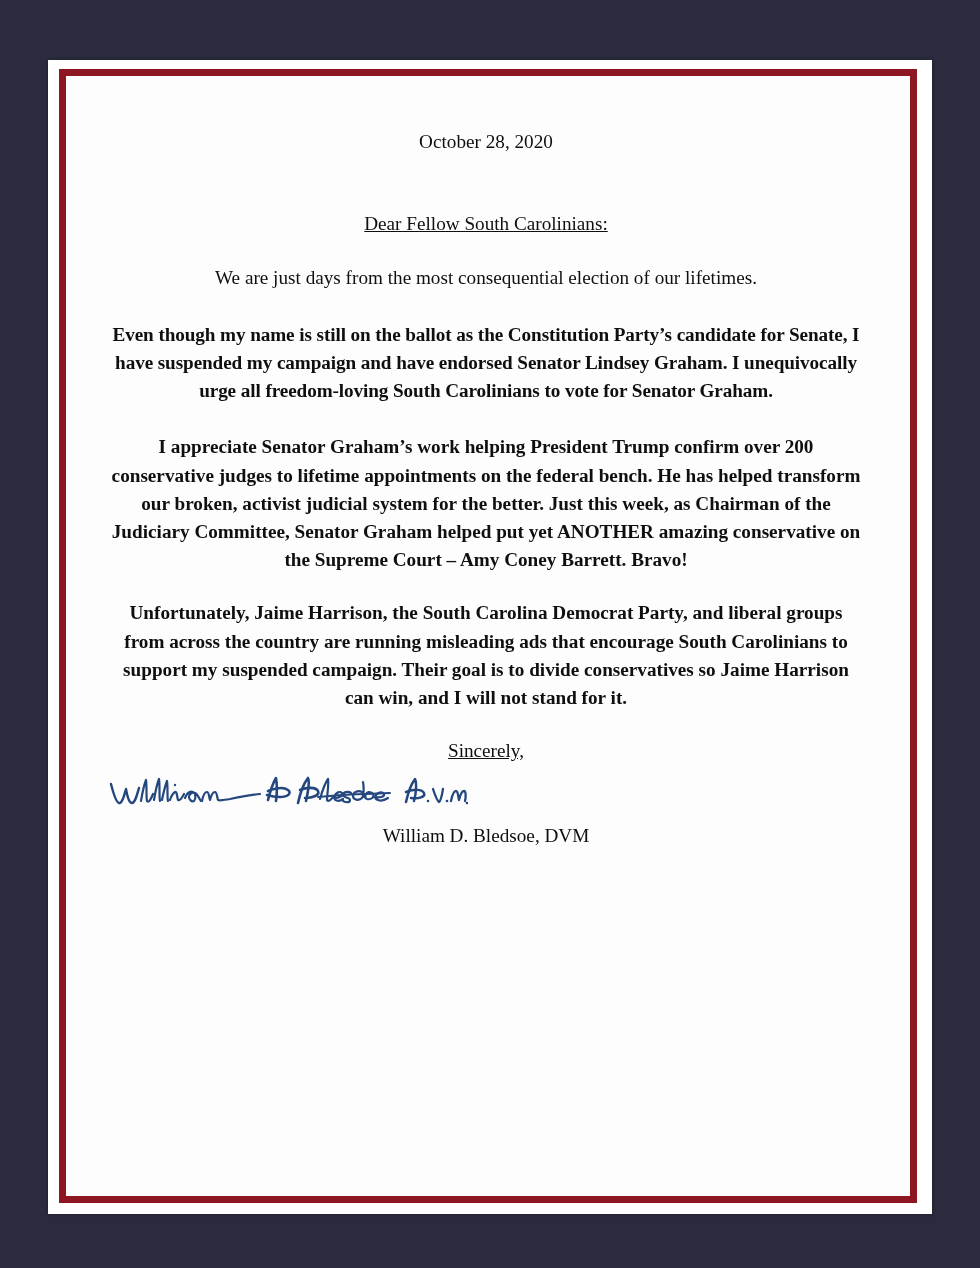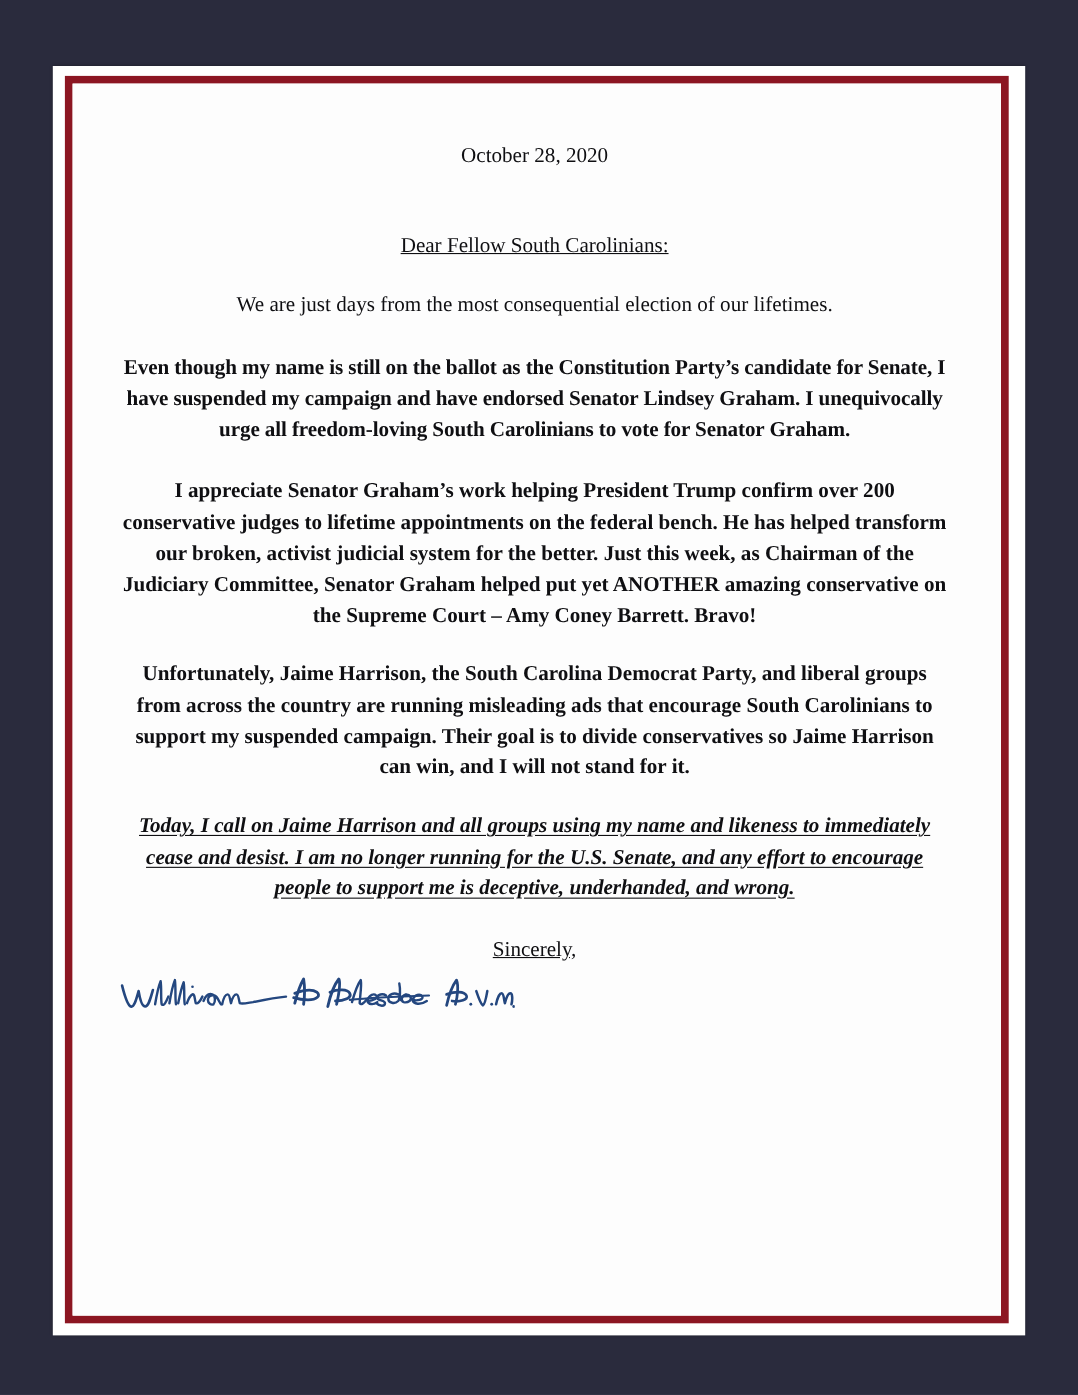--- a/index.html
+++ b/index.html
@@ -149,21 +149,20 @@
     <div class="salutation">Dear Fellow South Carolinians:</div>
 
     <p class="lead">We are just days from the most consequential election of our lifetimes.</p>
 
     <p class="strong-para">Even though my name is still on the ballot as the Constitution Party’s candidate for Senate, I have suspended my campaign and have endorsed Senator Lindsey Graham.  I unequivocally urge all freedom-loving South Carolinians to vote for Senator Graham.</p>
 
     <p class="body-para">I appreciate Senator Graham’s work helping President Trump confirm over 200 conservative judges to lifetime appointments on the federal bench.  He has helped transform our broken, activist judicial system for the better. Just this week, as Chairman of the Judiciary Committee, Senator Graham helped put yet ANOTHER amazing conservative on the Supreme Court – Amy Coney Barrett.  Bravo!</p>
 
     <p class="body-para">Unfortunately, Jaime Harrison, the South Carolina Democrat Party, and liberal groups from across the country are running misleading ads that encourage South Carolinians to support my suspended campaign.  Their goal is to divide conservatives so Jaime Harrison can win, and I will not stand for it.</p>
 
-    <p class="demand-para">Today, I call on Jaime Harrison and all groups using my name and likeness to immediately cease and desist.  I am no longer running for the U.S. Senate, and any effort to encourage people to support me is deceptive, underhanded, and wrong.</p>
 
 
     <p class="sincerely">Sincerely,</p>
 
     <div class="signature-wrap" title="William D Bledsoe D.V.M.">
       <svg class="signature-svg" width="360" height="50" viewBox="0 0 360 50">
         <g fill="none" stroke="#24477f" stroke-linecap="round" stroke-linejoin="round">
 
           <path d="M3 14 C5 22, 8 32, 11 33 C14 34, 16 26, 18 19 C19 25, 21 33, 24 33 C27 33, 29 25, 31 18" stroke-width="2.4"></path>
 
@@ -196,15 +195,16 @@
           <path d="M298 22 C306 19, 314 19, 316 23 C318 27, 310 29, 303 28" stroke-width="2.5"></path>
           <circle cx="320" cy="31" r="1.3" fill="#24477f" stroke="none"></circle>
           <path d="M325 19 C327 25, 329 31, 331 32 C333 31, 334 25, 335 19" stroke-width="2.3"></path>
           <circle cx="339" cy="31" r="1.3" fill="#24477f" stroke="none"></circle>
           <path d="M343 31 C344 26, 346 21, 348 21 C350 21, 350 26, 351 30 C352 26, 354 21, 356 21 C358 21, 358 27, 357 31" stroke-width="2.3"></path>
           <circle cx="359" cy="33" r="1.3" fill="#24477f" stroke="none"></circle>
         </g>
       </svg>
     </div>
 
+    <p class="sig-name">William D. Bledsoe, DVM</p>
 
   </div>
 </div>
 
 </body></html>

